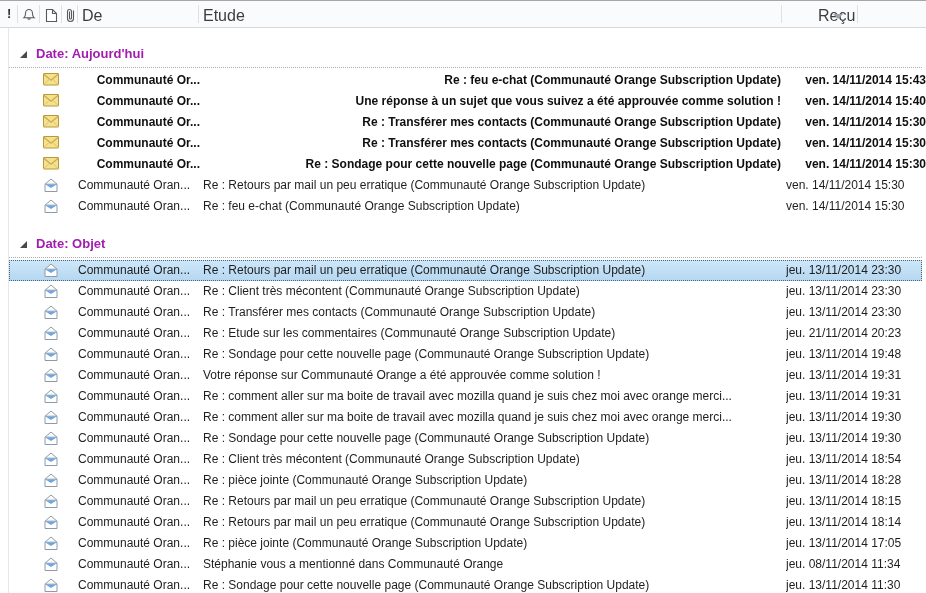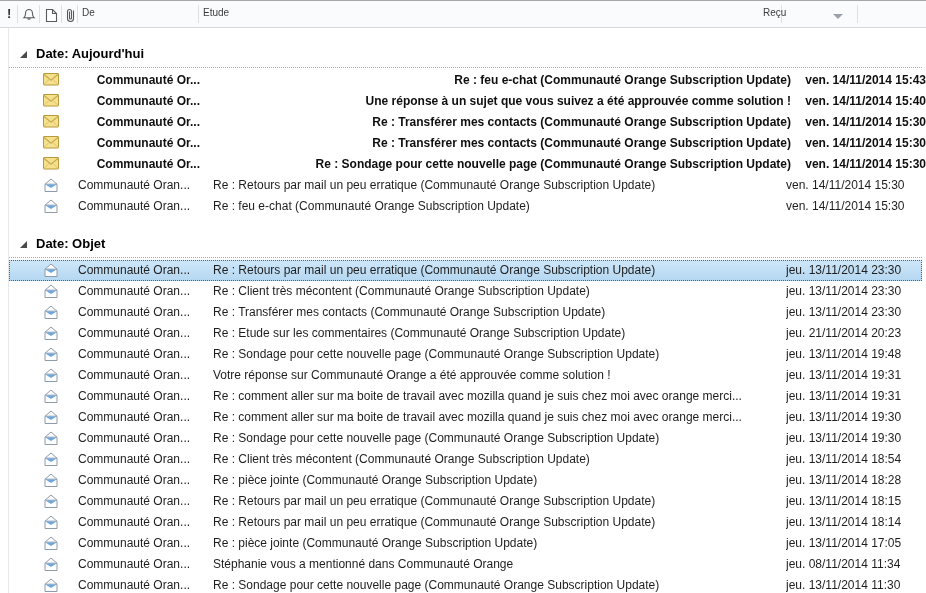--- a/index.html
+++ b/index.html
@@ -8,54 +8,54 @@
     font-family:"Liberation Sans","DejaVu Sans",sans-serif;
     position:relative;
   }
   
   .colheader{
     position:absolute;left:0;top:0;width:926px;height:28px;
     background:#fafbfc;border-top:1px solid #a6a6a6;border-bottom:1px solid #d8d8d8;
     box-sizing:border-box;
   }
   .colheader .hlabel{
-    position:absolute;top:6px;font-size:10px;color:#3d3d3d;white-space:nowrap;
+    position:absolute;top:6px;font-size:16px;color:#3d3d3d;white-space:nowrap;
   }
   .vsep{position:absolute;top:4px;height:18px;width:1px;background:#dde1e6;}
   .excl{position:absolute;left:7px;top:5px;font-size:13px;font-weight:bold;color:#333;}
   .hicon{position:absolute;top:7px;}
   .sortarrow{
     position:absolute;left:833px;top:13px;width:0;height:0;
     border-left:5px solid transparent;border-right:5px solid transparent;
     border-top:5px solid #9aa3ab;
   }
   
   .leftline{position:absolute;left:8px;top:28px;width:1px;height:565px;background:#e8e8e8;}
   .list{position:absolute;left:0;top:28px;width:926px;}
   .group-header{
     position:relative;height:23px;margin-top:0;padding-top:0;
   }
   .group-header .tri{
     position:absolute;left:20px;top:7px;width:0;height:0;
     border-left:7px solid transparent;border-bottom:7px solid #4a4a4a;
   }
   .group-header .glabel{
-    position:absolute;left:36px;top:2px;font-size:13px;font-weight:bold;color:#000000;
+    position:absolute;left:36px;top:2px;font-size:13px;font-weight:bold;color:#a21caf;
   }
   .group-underline{
     height:0;border-bottom:1px dotted #ababab;margin-left:9px;margin-right:4px;
   }
   .row{
     position:relative;height:21px;margin-left:9px;margin-right:4px;
     white-space:nowrap;cursor:default;
   }
   .row .cell{position:absolute;top:3px;font-size:12px;color:#1e1e1e;overflow:hidden;}
   .row .icon{left:34px;top:3px;width:16px;height:14px;}
   .row .from{left:69px;width:122px;}
-  .row .subject{left:204px;width:578px;}
+  .row .subject{left:194px;width:578px;}
   .row .received{left:777px;width:140px;}
   .row.unread .cell{font-weight:bold;color:#0f0f0f;text-align:right;}
   .row.selected{
     background:linear-gradient(#cfe7f9,#b4d7f1);
     outline:1px dotted #48657e;outline-offset:-1px;
   }
   .spacer1{height:16px;}
   .spacer2{height:17px;}
   .rows-pad{height:2px;}
 </style>
@@ -82,21 +82,21 @@
   <span class="hicon" style="left:65px;top:6px;">
     <svg width="11" height="16" viewBox="0 0 11 16">
         <path d="M8.5 3.5v8a3 3 0 0 1-6 0v-7a2 2 0 0 1 4 0v6.5a1 1 0 0 1-2 0V4.5" fill="none" stroke="#5a5a5a" stroke-width="1.1"></path>
       </svg>
   </span>
   <div class="vsep" style="left:77px;"></div>
   <span class="hlabel" style="left:82px;">De</span>
   <div class="vsep" style="left:198px;"></div>
   <span class="hlabel" style="left:203px;">Etude</span>
   <div class="vsep" style="left:781px;"></div>
-  <span class="hlabel" style="left:763px;">Reçu</span>
+  <span class="hlabel" style="left:818px;">Reçu</span>
   <span class="sortarrow"></span>
   <div class="vsep" style="left:857px;"></div>
 </div>
 
 <div class="leftline"></div>
 
 <div class="list" id="list">
   <div>
       <div class="spacer1"></div>
     <div class="group-header">

